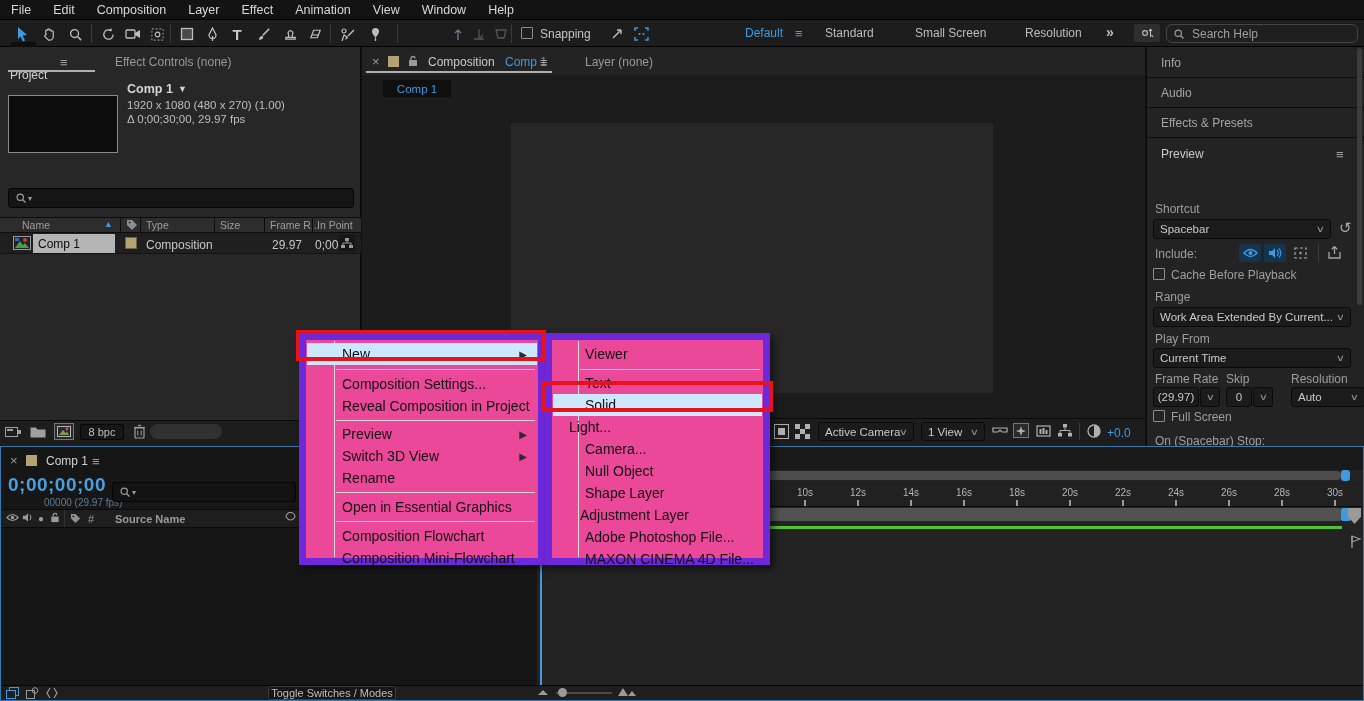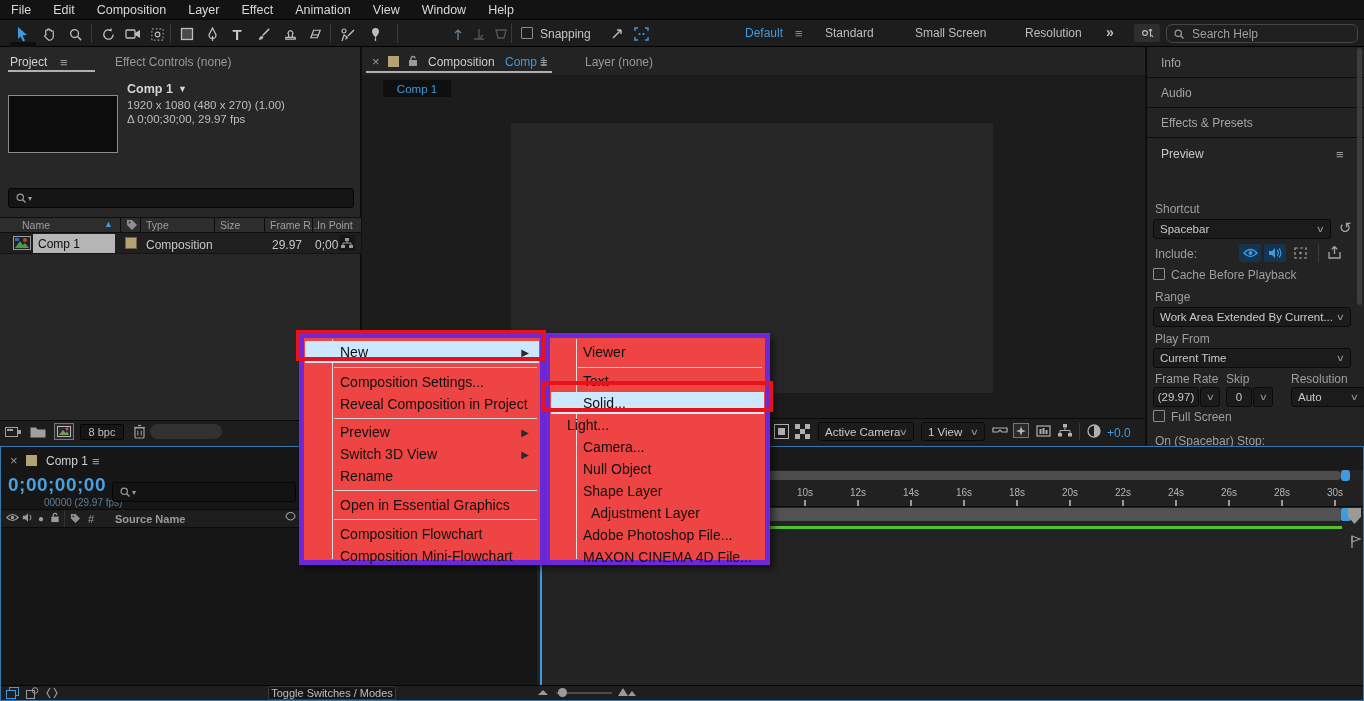--- a/index.html
+++ b/index.html
@@ -16,21 +16,21 @@
   .tsep { position:absolute; top:24px; width:1px; height:19px; background:#3a3a3a; }
   .ws-tab { position:absolute; top:26px; font-size:12px; color:#bdbdbd; }
   .dd { background:#1b1b1b; border:1px solid #0a0a0a; border-radius:3px; color:#c9c9c9; font-size:11.5px; display:flex; align-items:center; justify-content:space-between; padding:0 6px; }
   .chev { color:#8f8f8f; font-size:9px; transform:scaleX(1.4); }
   .lbl { color:#9e9e9e; font-size:12px; }
   .cb { width:12px; height:12px; border:1px solid #8d8d8d; background:transparent; border-radius:1px; }
   .hline { background:#0d0d0d; height:1px; }
   .vline { background:#0d0d0d; width:1px; }
   .hamb { color:#9e9e9e; font-size:13px; }
   
-  .menu { background:#ef4444; border:5px solid #6d28d9; box-shadow:4px 4px 7px rgba(0,0,0,.5); z-index:50; }
+  .menu { background:#ec4899; border:7px solid #6d28d9; box-shadow:4px 4px 7px rgba(0,0,0,.5); z-index:50; }
   .mi { position:absolute; left:1px; right:1px; height:22px; display:flex; align-items:center; padding-left:35px; color:#101010; font-size:14px; }
   .mi.hl { background:#cce8ff; }
   .mi .sub-arrow { position:absolute; right:10px; font-size:10px; color:#2b2b2b; }
   .msep { position:absolute; left:30px; right:3px; height:1px; background:#d4d4d4; }
   .mgutter { position:absolute; top:1px; bottom:1px; width:1px; background:#dcdcdc; }
   .redbox { position:absolute; border:4px solid #e8121c; z-index:60; background:transparent; }
   .tbtn { background:#161616; border:1px solid #050505; border-radius:2px; color:#bdbdbd; font-size:11px; display:flex; align-items:center; justify-content:center; }
   .tick-lbl { position:absolute; width:30px; text-align:center; font-size:10px; color:#b5b5b5; }
   .tick-mark { position:absolute; width:2px; height:6px; background:#9a9a9a; }
   .vb { display:inline-block; width:2px; height:9px; background:#c3c3c3; }
@@ -183,21 +183,21 @@
   </div>
   <div class="abs" style="left:1166px;top:24px;width:192px;height:19px;background:#1f1f1f;border:1px solid #454545;border-radius:6px;display:flex;align-items:center;padding:0 6px;gap:7px;">
     <svg width="12" height="12" viewBox="0 0 16 16">
         <circle cx="7" cy="7" r="4.2" fill="none" stroke="#9a9a9a" stroke-width="1.6"></circle>
         <line x1="10.2" y1="10.2" x2="14" y2="14" stroke="#9a9a9a" stroke-width="1.8"></line>
       </svg>
     <span style="font-size:12px;color:#9f9f9f;">Search Help</span>
   </div>
 
   <div class="abs" style="left:0;top:47px;width:361px;height:373px;background:#272727;border-right:1px solid #0a0a0a;"></div>
-  <span class="abs" style="left:10px;top:55px;font-size:12px;color:#d2d2d2;">Project</span>
+  <span class="abs" style="left:10px;top:68px;font-size:12px;color:#d2d2d2;">Project</span>
   <span class="abs hamb" style="left:60px;top:55px;">≡</span>
   <div class="abs" style="left:8px;top:70px;width:87px;height:2px;background:#b0b0b0;"></div>
   <span class="abs" style="left:115px;top:55px;font-size:12px;color:#989898;">Effect Controls  (none)</span>
   <div class="abs" style="left:8px;top:95px;width:110px;height:58px;background:#0c0c0c;border:1px solid #8a8a8a;"></div>
   <span class="abs" style="left:127px;top:82px;font-size:12.5px;font-weight:bold;color:#d5d5d5;">Comp 1</span>
   <span class="abs" style="left:178px;top:84px;font-size:9px;color:#d5d5d5;">▼</span>
   <span class="abs" style="left:127px;top:99px;font-size:11.5px;color:#bdbdbd;">1920 x 1080  (480 x 270) (1.00)</span>
   <span class="abs" style="left:127px;top:113px;font-size:11.5px;color:#bdbdbd;">Δ 0;00;30;00, 29.97 fps</span>
   <div class="abs" style="left:8px;top:188px;width:346px;height:20px;background:#151515;border:1px solid #050505;border-radius:3px;display:flex;align-items:center;padding:0 6px;">
     <svg width="12" height="12" viewBox="0 0 16 16">
@@ -648,21 +648,21 @@
       </div>
     <div class="mi" style="top:98px;padding-left:32px;">
         <span>Camera...</span>
       </div>
     <div class="mi" style="top:120px;padding-left:32px;">
         <span>Null Object</span>
       </div>
     <div class="mi" style="top:142px;padding-left:32px;">
         <span>Shape Layer</span>
       </div>
-    <div class="mi" style="top:164px;padding-left:40px;">
+    <div class="mi" style="top:164px;padding-left:27px;">
         <span>Adjustment Layer</span>
       </div>
     <div class="mi" style="top:186px;padding-left:32px;">
         <span>Adobe Photoshop File...</span>
       </div>
     <div class="mi" style="top:208px;padding-left:32px;">
         <span>MAXON CINEMA 4D File...</span>
       </div>
   </div>
 

